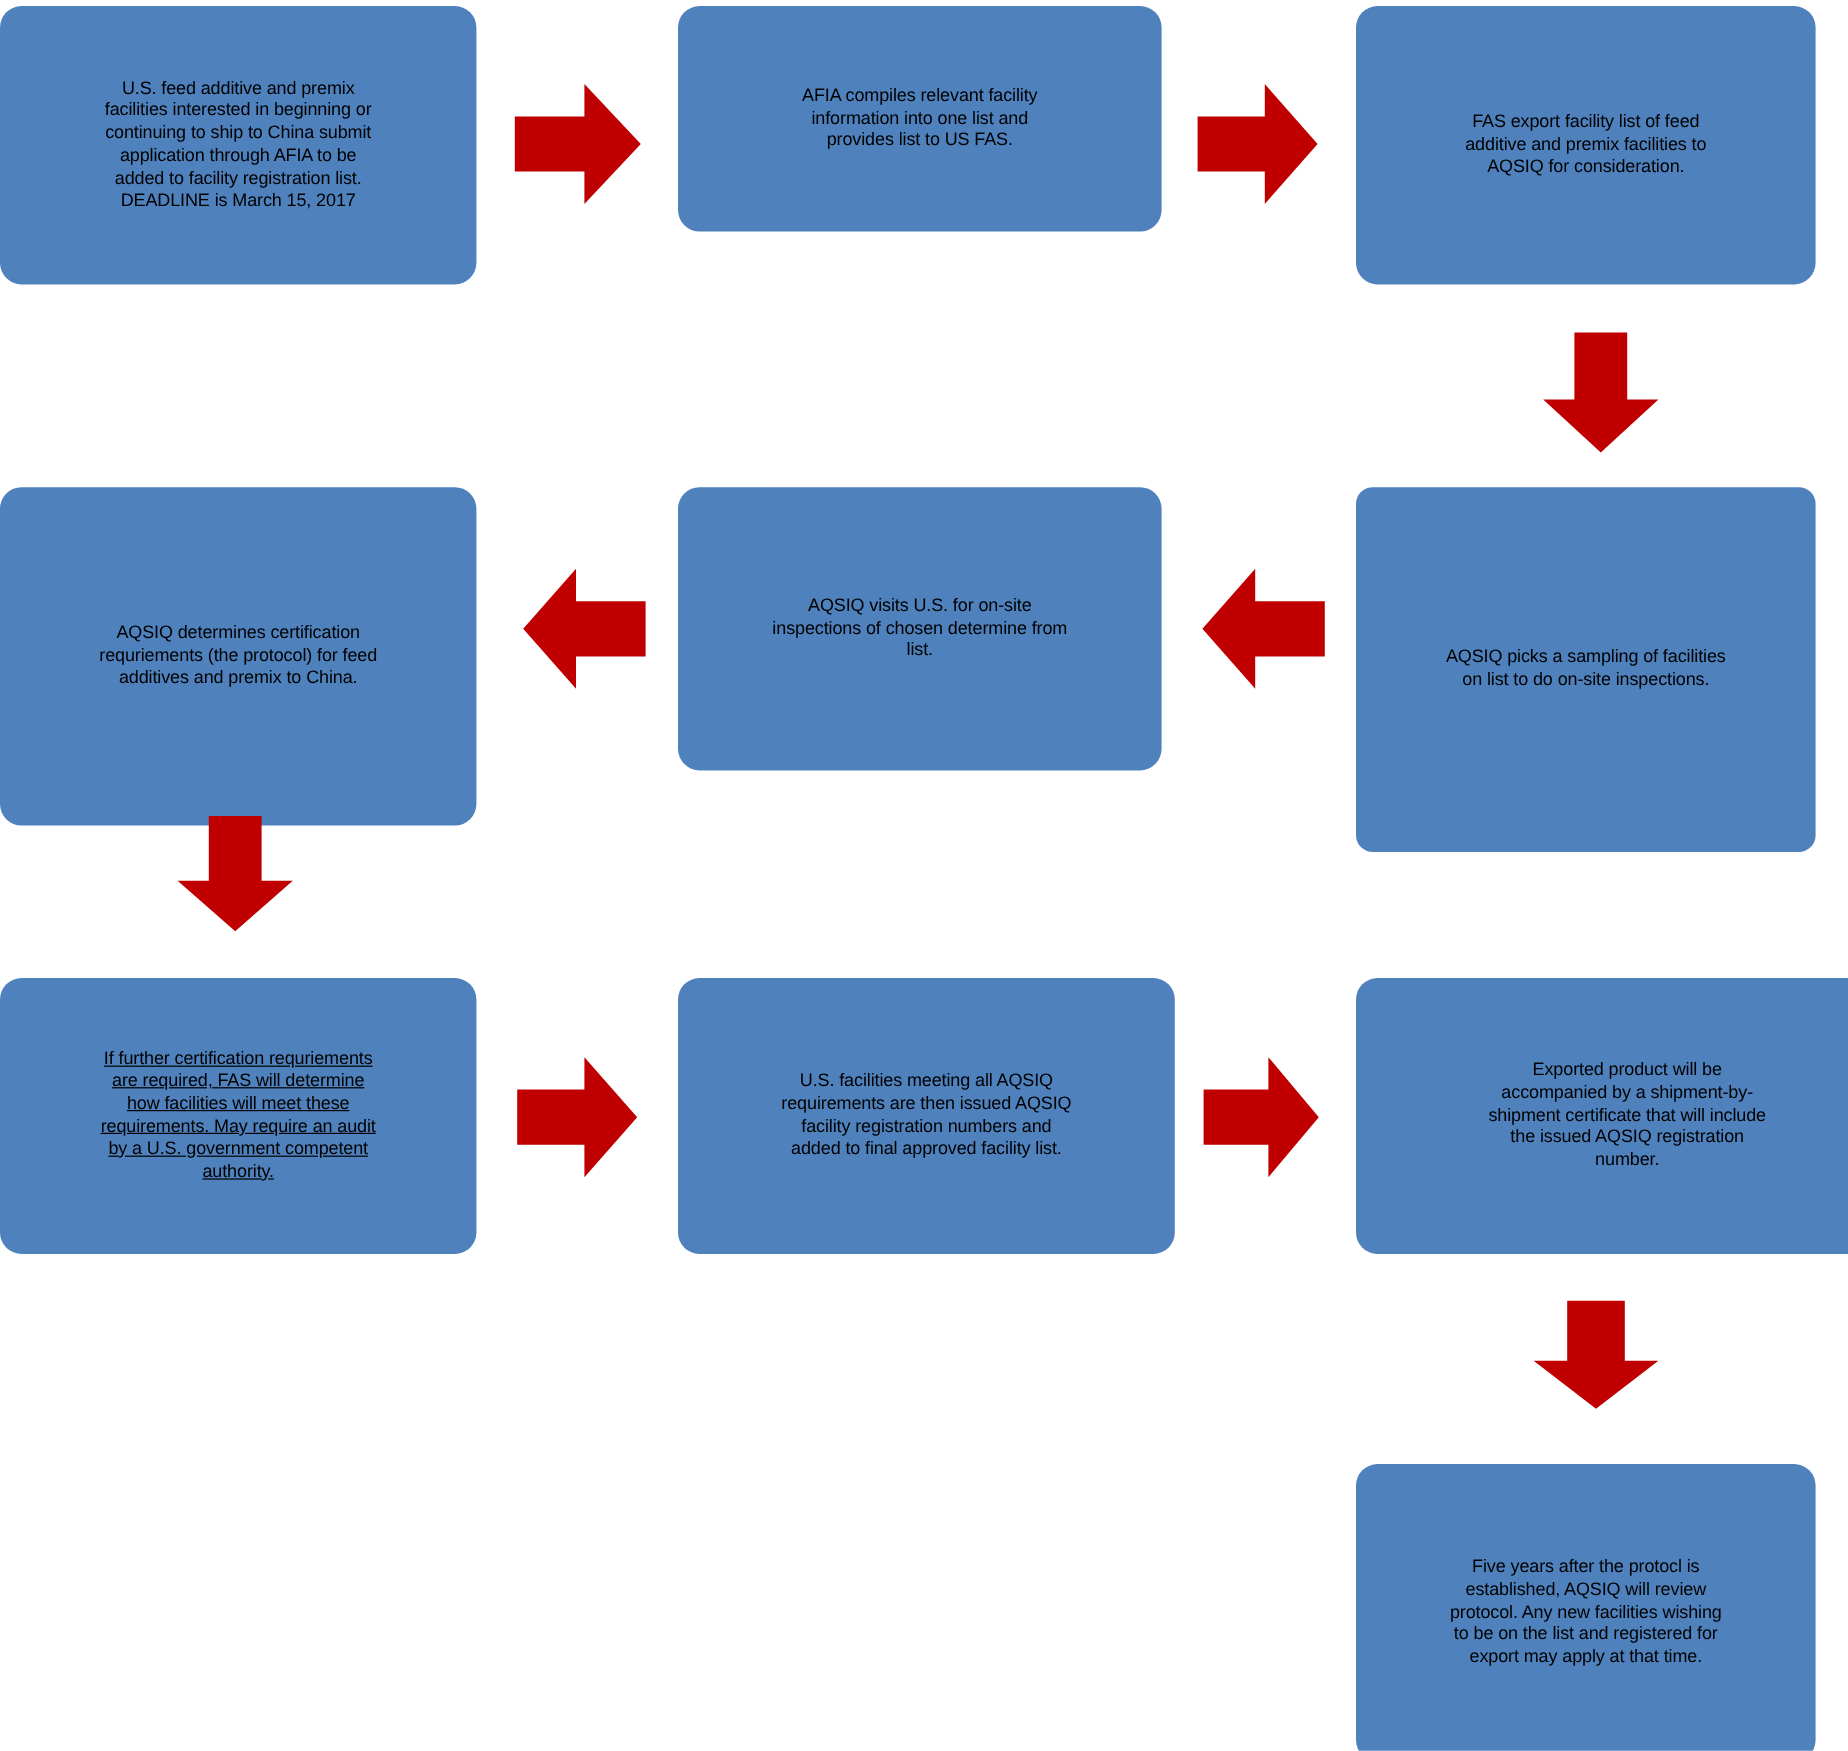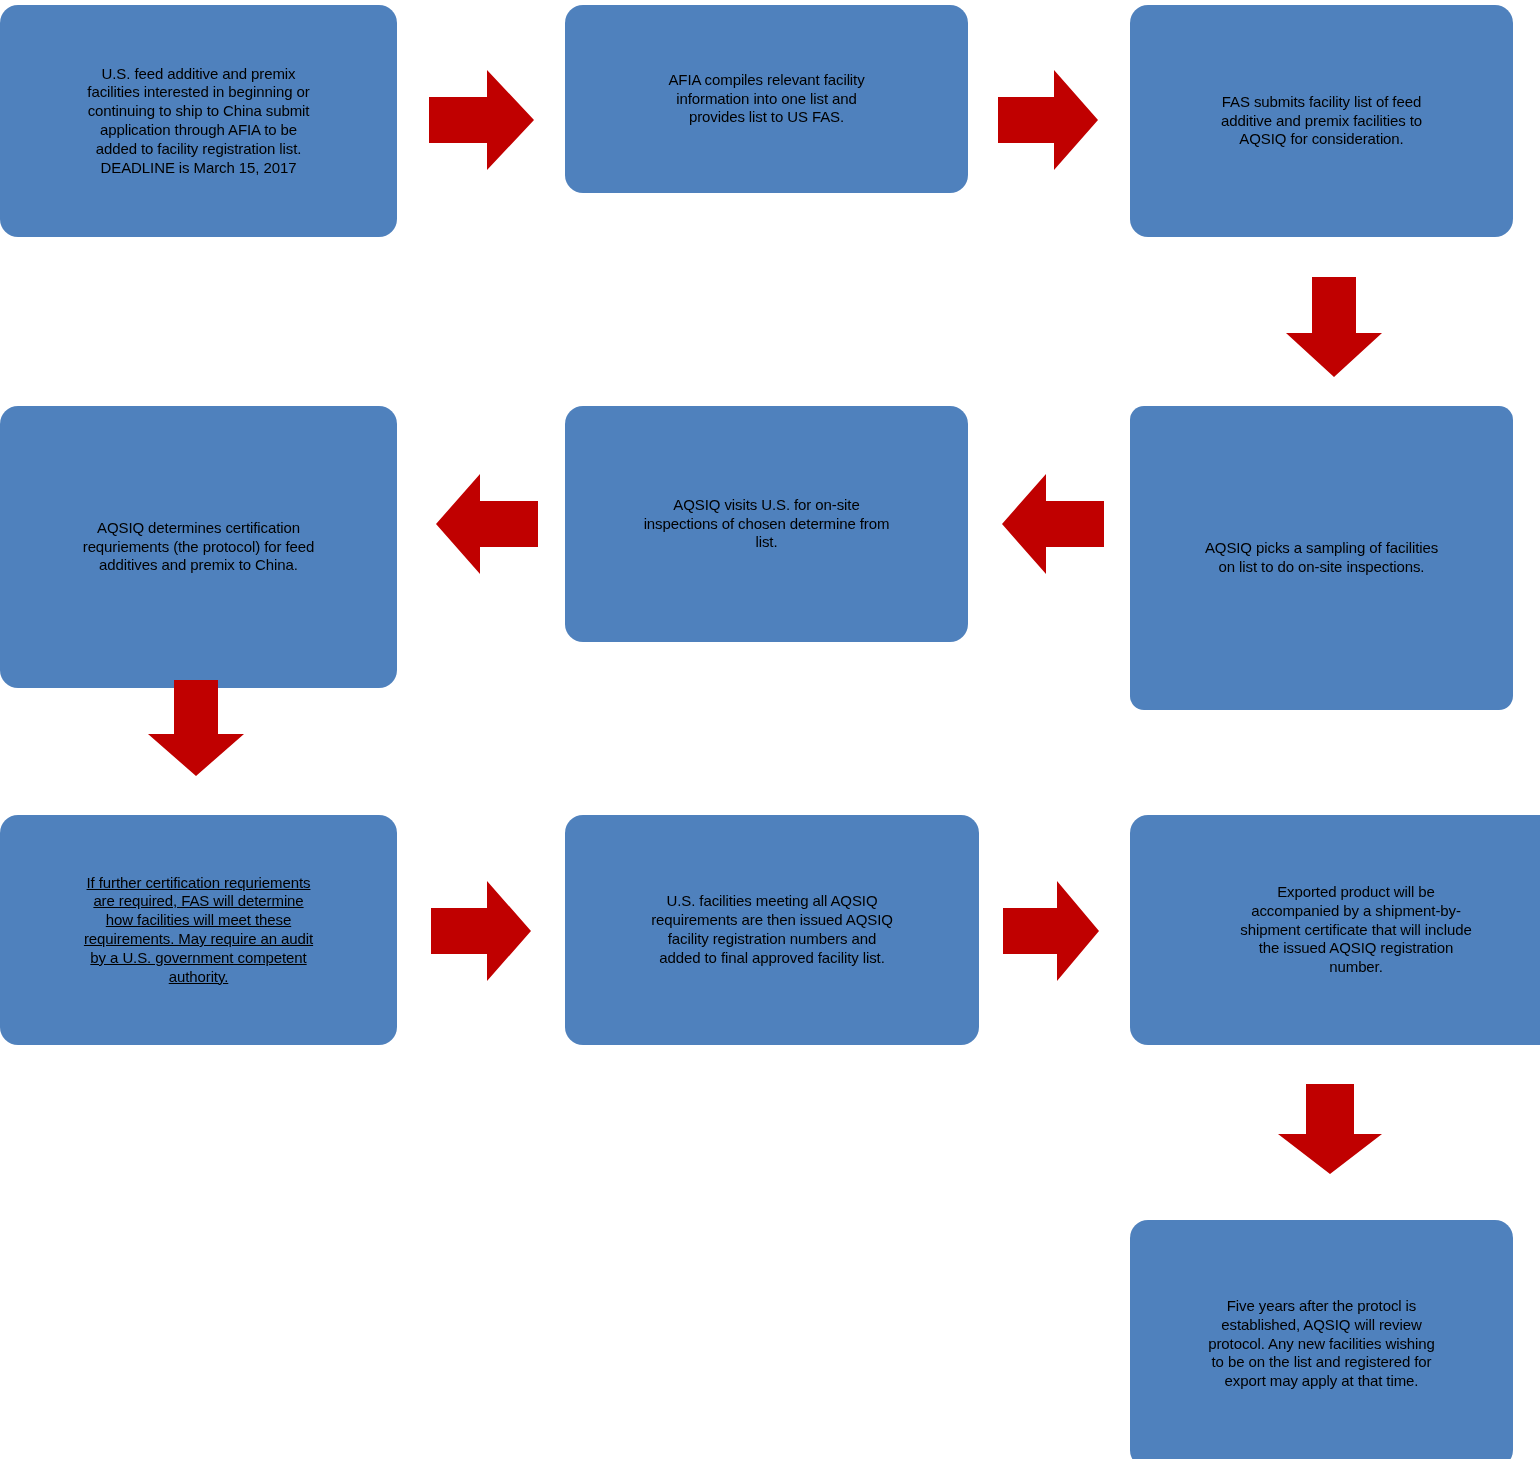--- a/index.html
+++ b/index.html
@@ -73,21 +73,21 @@
 provides list to US FAS.</div>
   </div>
 
   <div class="arrow" style="left:998px; top:70px; width:100px; height:100px;">
     <svg viewBox="0 0 100 100" preserveAspectRatio="none" aria-hidden="true">
       <polygon points="0,27 56,27 56,0 100,50 56,100 56,73 0,73" fill="#c00000"></polygon>
     </svg>
   </div>
 
   <div class="node" style="left:1130px; top:5px; width:383px; height:232px;">
-    <div class="node-text">FAS submits facility list of feed
+    <div class="node-text">FAS export facility list of feed
 additive and premix facilities to
 AQSIQ for consideration.</div>
   </div>
 
   <div class="arrow" style="left:1286px; top:277px; width:96px; height:100px;">
     <svg viewBox="0 0 96 100" preserveAspectRatio="none" aria-hidden="true">
       <polygon points="26,0 70,0 70,56 96,56 48,100 0,56 26,56" fill="#c00000"></polygon>
     </svg>
   </div>
 

